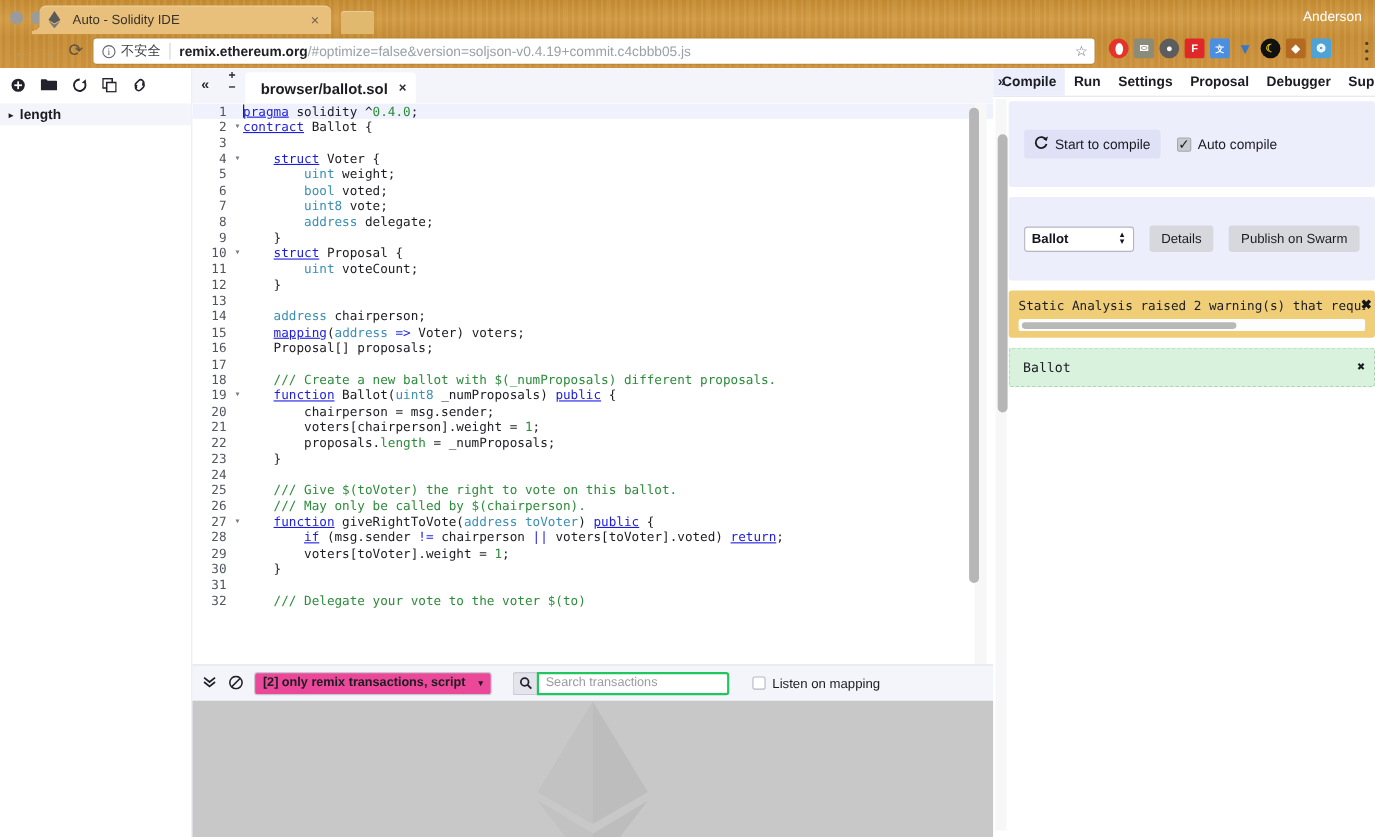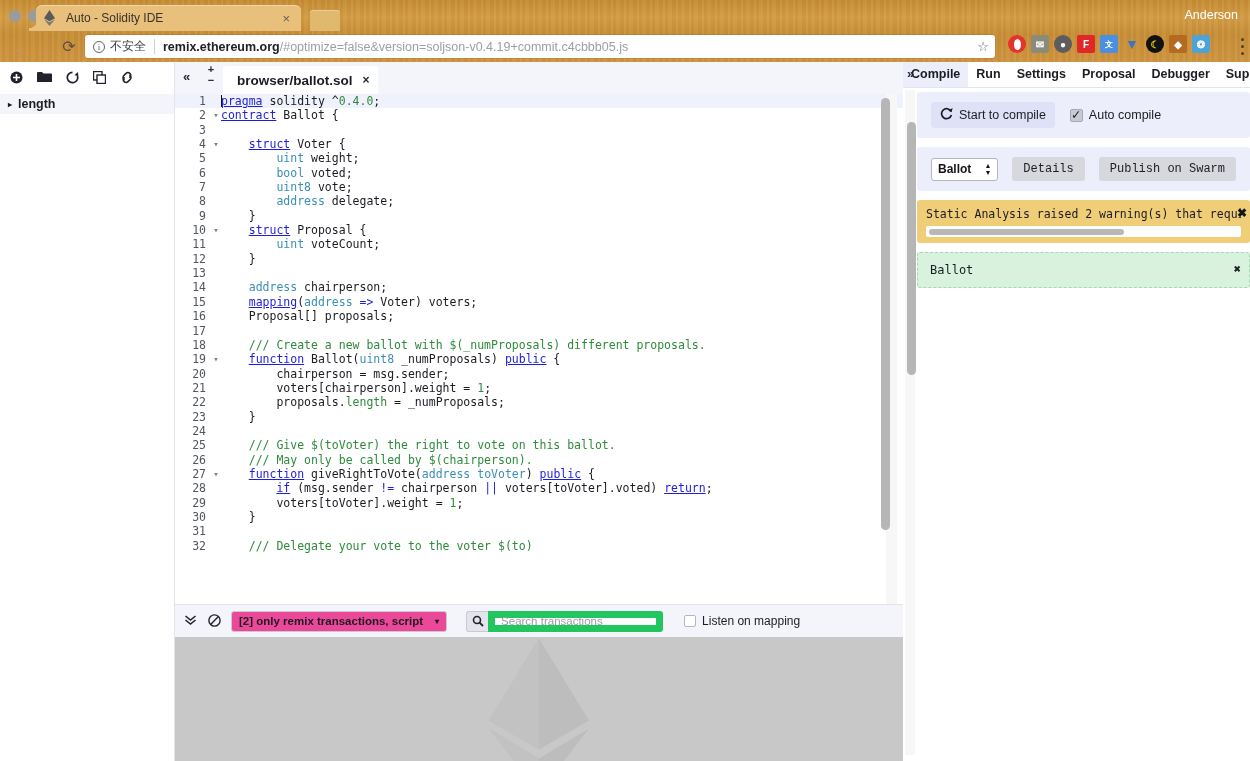--- a/index.html
+++ b/index.html
@@ -213,21 +213,21 @@
   }
   .tb-select .cv { font-size: 8px; }
   .tb-search-wrap { display: flex; align-items: center; margin-left: 10px; }
   .tb-search-btn {
     width: 22px; height: 21px; background: #e4e4ec;
     border: 1px solid #c9c9d4; border-right: none; border-radius: 3px 0 0 3px;
     display: flex; align-items: center; justify-content: center;
   }
   .tb-search-in {
     width: 175px; height: 21px; background: #fff;
-    border: 7px solid #22c55e; border-radius: 0 3px 3px 0;
+    border: 2px solid #22c55e; border-radius: 0 3px 3px 0;
     font-size: 11.5px; color: #9a9aa6; padding: 0 6px;
     display: flex; align-items: center;
   }
   .tb-listen { display: flex; align-items: center; gap: 6px; margin-left: 12px; }
   .tb-cb { width: 12px; height: 12px; border: 1px solid #b6b6c2; background: #fff; border-radius: 2px; }
   .tb-listen span { font-size: 12px; color: #1b1b22; }
 
   .term-body {
     position: absolute; left: 0; top: 575px; width: 728px; height: 161px;
     background: #c8c8c8; overflow: hidden;
@@ -263,21 +263,21 @@
     background: #f7f7f7;
   }
   .rp-scroll {
     position: absolute; left: 2px; top: 32px; width: 9px; height: 253px;
     background: #b6b6b6; border-radius: 5px;
   }
 
   .rp-body { position: absolute; left: 14px; top: 30px; width: 333px; }
   .rp-card {
     background: #eceefb; border-radius: 3px;
-    margin-bottom: 9px; padding: 10px 14px;
+    margin-bottom: 9px; padding: 26px 14px;
     display: flex; align-items: center;
   }
   .btn-compile {
     background: #dfe2f7; border: none; border-radius: 3px;
     font-size: 12.5px; color: #1b1b22; padding: 5px 9px;
     display: flex; align-items: center; gap: 6px;
     font-family: "Liberation Sans", sans-serif;
   }
   .auto-wrap { display: flex; align-items: center; gap: 6px; margin-left: 15px; }
   .auto-cb {
@@ -291,21 +291,21 @@
   .rp-select {
     width: 100px; height: 23px; background: #fff;
     border: 1px solid #b6b6c2; border-radius: 3px;
     display: flex; align-items: center; justify-content: space-between;
     padding: 0 6px; font-size: 12px; font-weight: bold; color: #14141a;
   }
   .rp-select .updown { font-size: 7px; line-height: 7px; color: #14141a; }
   .btn-gray {
     background: #d7d7de; border: none; border-radius: 3px;
     font-size: 12px; color: #1b1b22; padding: 5px 11px;
-    font-family: Liberation Mono, monospace; white-space: nowrap;
+    font-family: Liberation Sans, sans-serif; white-space: nowrap;
   }
 
   .warn-box {
     background: #f0ce78; border-radius: 3px; padding: 7px 9px 6px 9px;
     position: relative; margin-bottom: 9px;
   }
   .warn-text {
     font-family: "DejaVu Sans Mono", monospace;
     font-size: 11.5px; color: #1b1b22; white-space: nowrap;
     overflow: hidden; padding-right: 6px;

